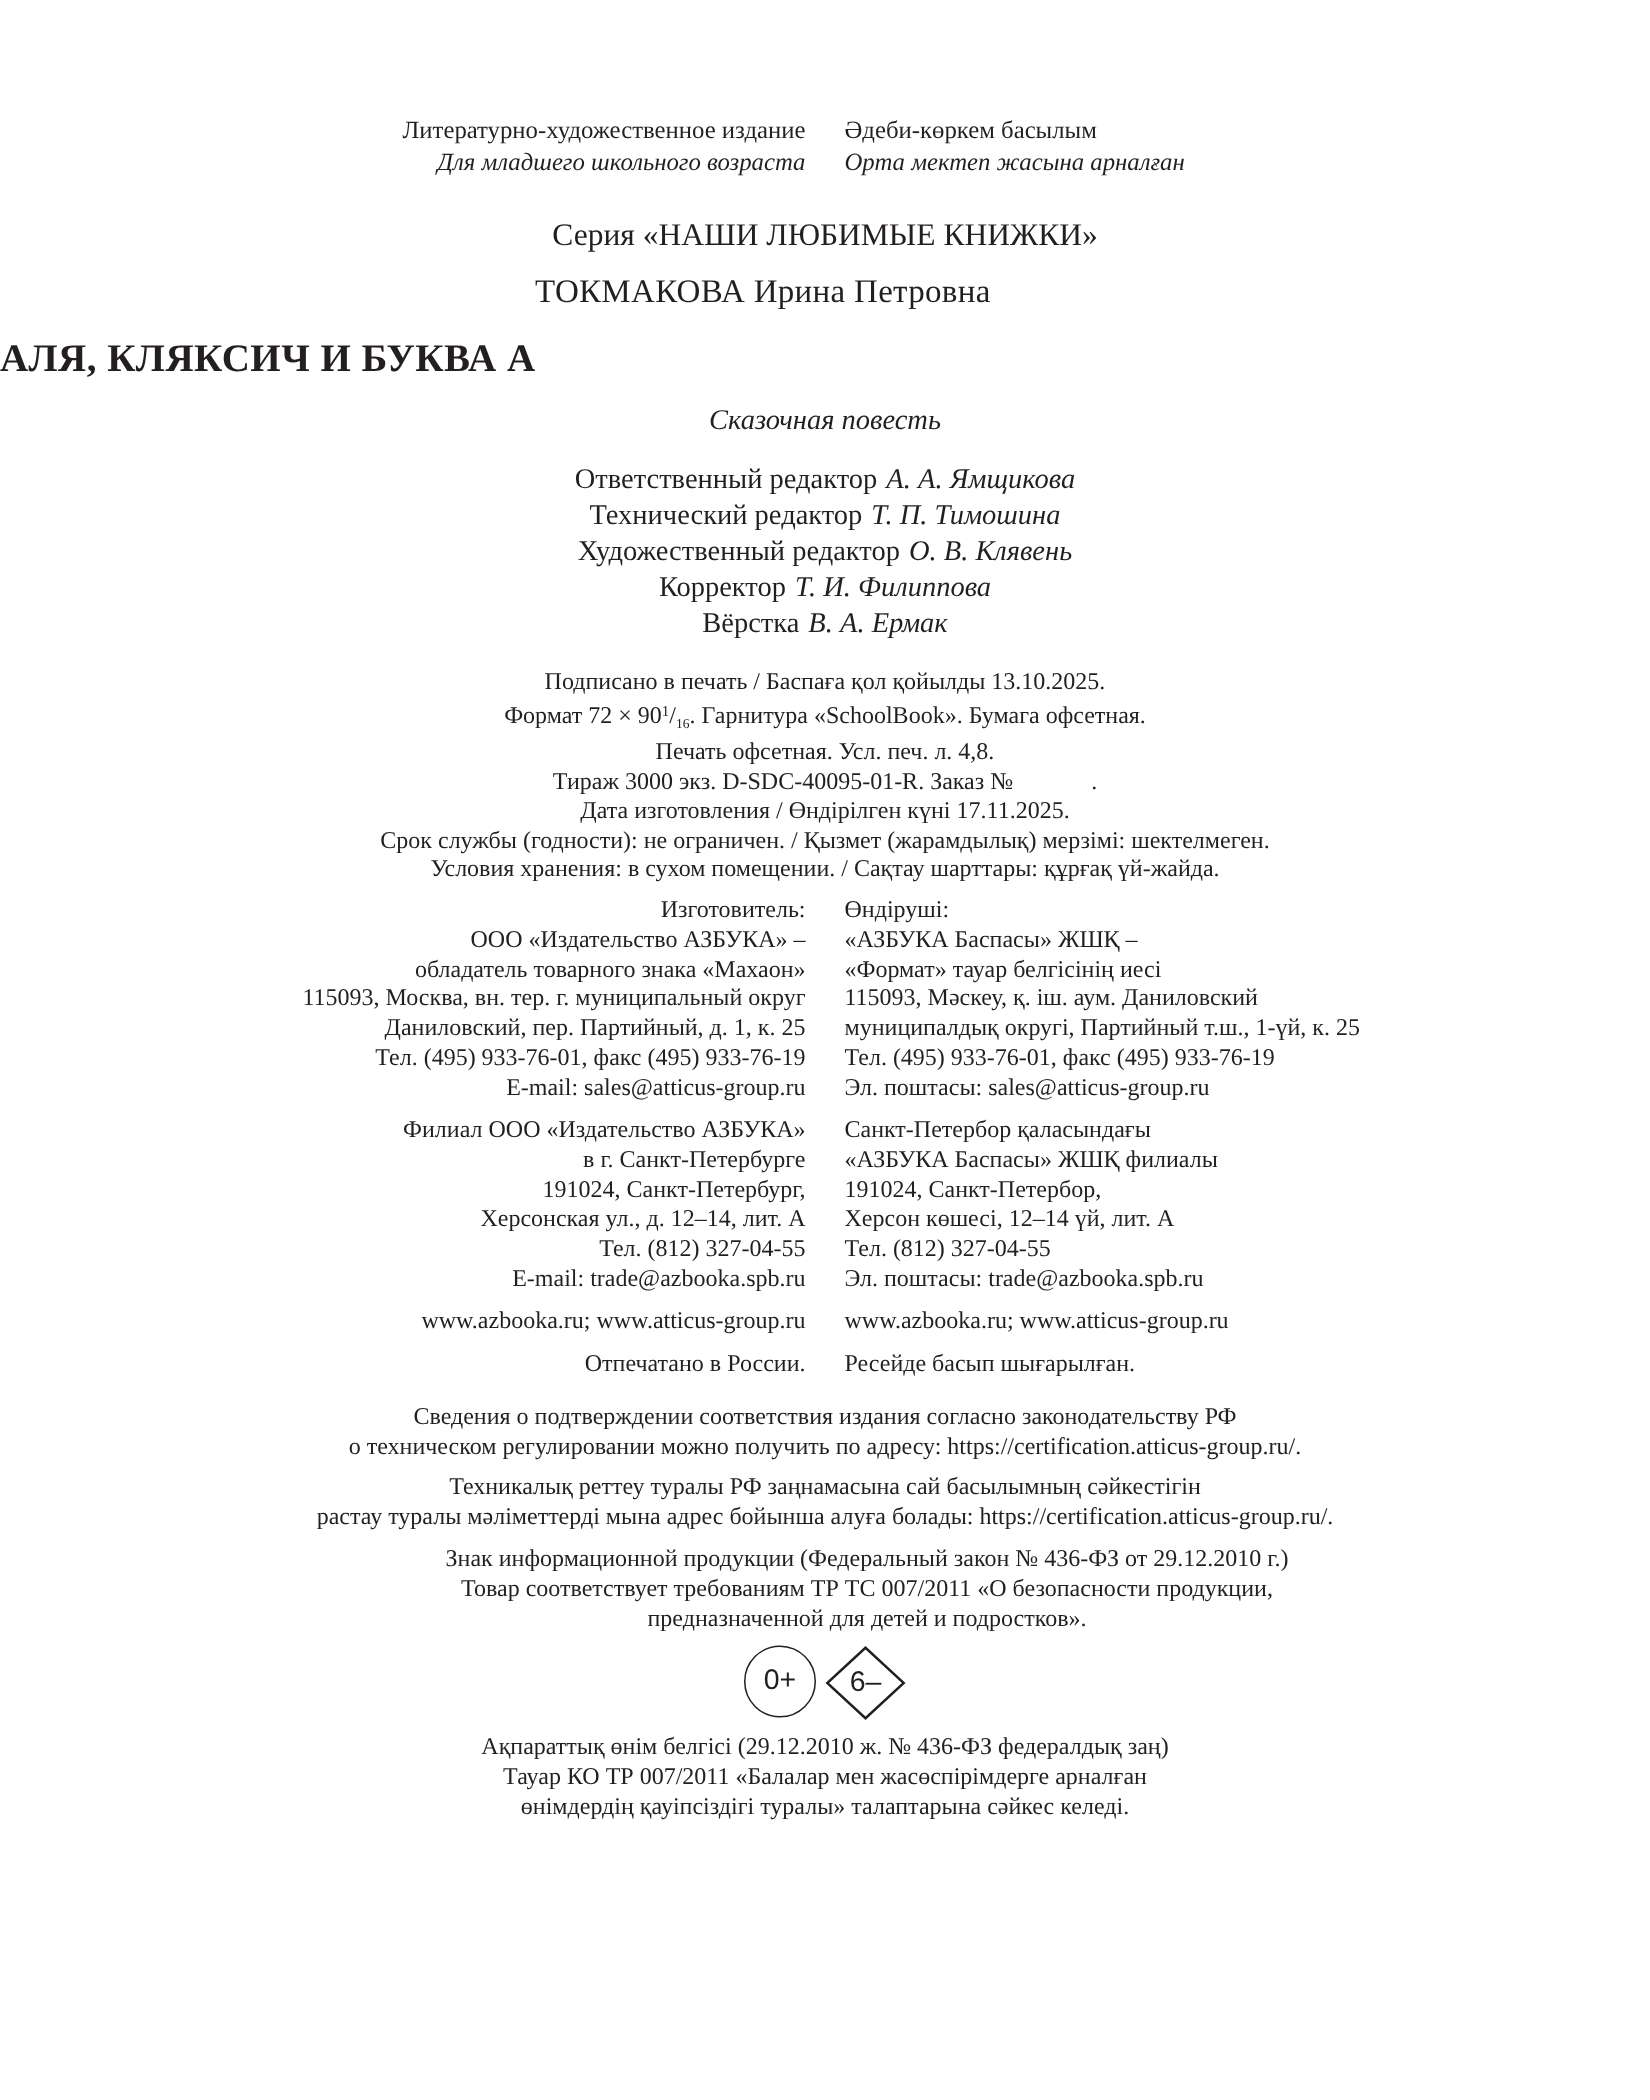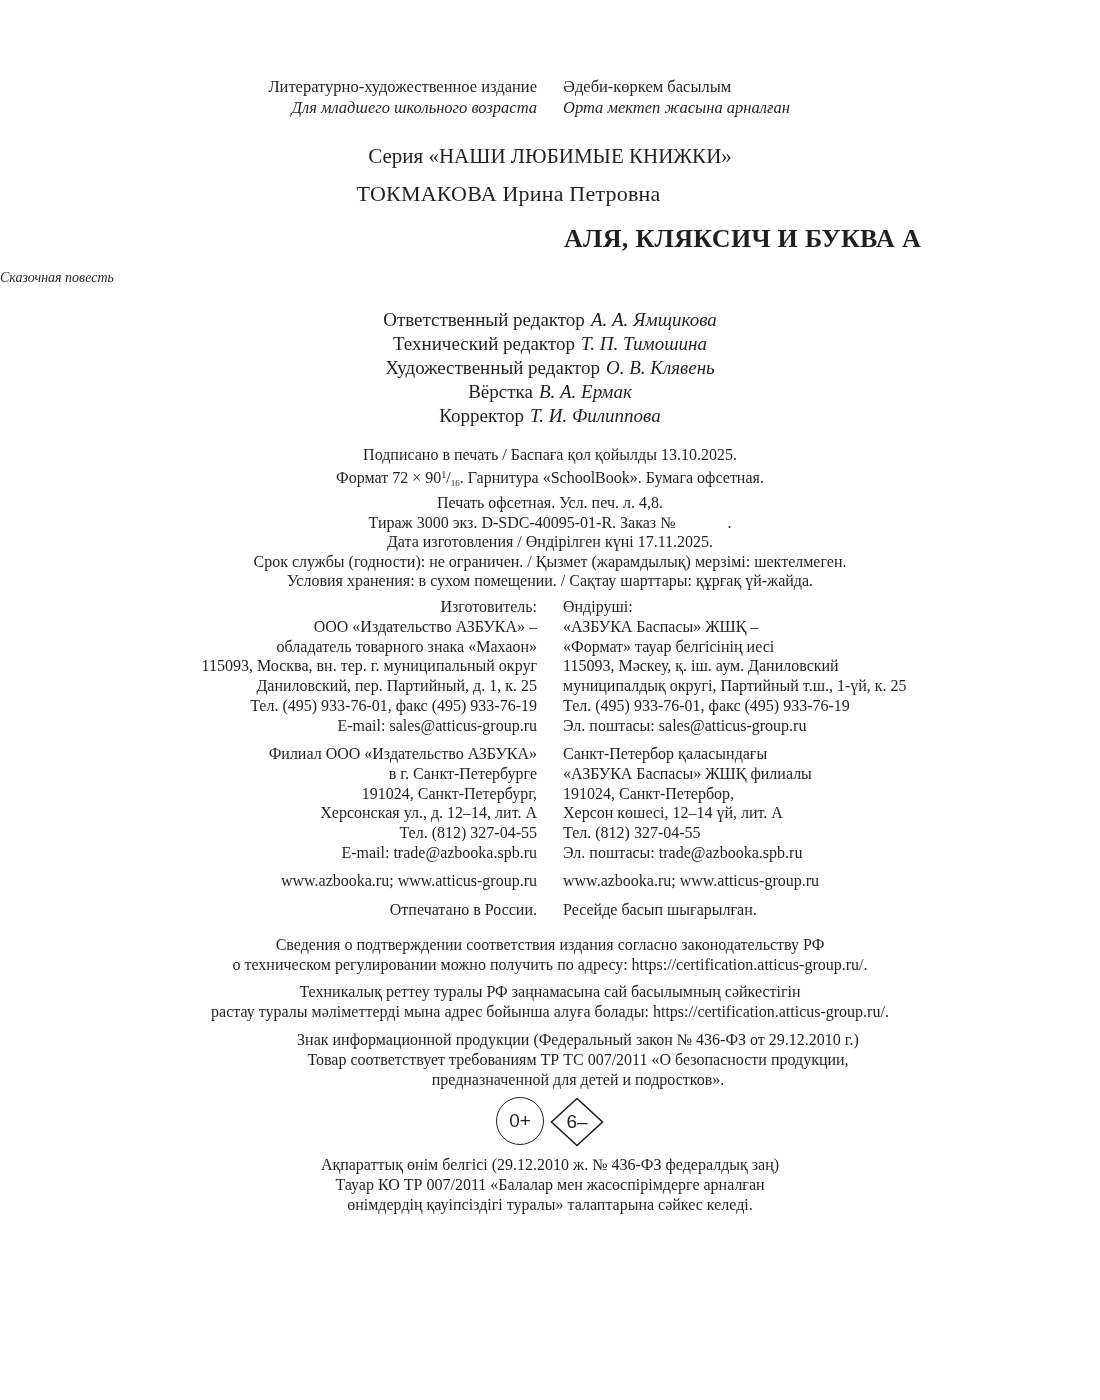--- a/index.html
+++ b/index.html
@@ -11,22 +11,22 @@
   .page { position: absolute; left: 0; top: 0; width: 1100px; height: 1400px; }
 
   
   .hdr { position: absolute; top: 76px; left: 0; width: 1100px; font-size: 16.5px; line-height: 21px; }
   .hdr .l { position: absolute; right: 563px; text-align: right; white-space: nowrap; }
   .hdr .r { position: absolute; left: 563px; text-align: left; white-space: nowrap; }
   .it { font-style: italic; }
 
   .series { position: absolute; top: 144px; width: 1100px; text-align: center; font-size: 21px; }
   .author { position: absolute; top: 181px; width: 1017px; text-align: center; font-size: 22px; letter-spacing: 0.2px; }
-  .title { position: absolute; top: 224px; width: 921px; text-align: right; font-size: 26px; font-weight: bold; letter-spacing: 0.3px; }
-  .subtitle { position: absolute; top: 270px; width: 1100px; text-align: left; font-size: 14px; font-style: italic; }
+  .title { position: absolute; top: 224px; width: 921px; text-align: left; font-size: 26px; font-weight: bold; letter-spacing: 0.3px; }
+  .subtitle { position: absolute; top: 270px; width: 1100px; text-align: center; font-size: 19px; font-style: italic; }
 
   .credits { position: absolute; top: 308px; width: 1100px; text-align: center; font-size: 19px; line-height: 24px; }
   .credits .name { font-style: italic; margin-left: 6px; }
 
   .imprint { position: absolute; top: 445px; width: 1100px; text-align: center; font-size: 16px; line-height: 19.5px; }
   .imprint sup { font-size: 10px; vertical-align: 5px; }
   .imprint sub { font-size: 9px; vertical-align: -3px; }
 
   .cols { position: absolute; left: 0; width: 1100px; font-size: 16px; line-height: 19.8px; }
   .cols .l { position: absolute; right: 563px; text-align: right; white-space: nowrap; }
@@ -67,22 +67,22 @@
 
   <div class="series">Серия «НАШИ ЛЮБИМЫЕ КНИЖКИ»</div>
   <div class="author">ТОКМАКОВА Ирина Петровна</div>
   <div class="title">АЛЯ, КЛЯКСИЧ И БУКВА А</div>
   <div class="subtitle">Сказочная повесть</div>
 
   <div class="credits">
     <div><span>Ответственный редактор</span><span class="name">А. А. Ямщикова</span></div>
     <div><span>Технический редактор</span><span class="name">Т. П. Тимошина</span></div>
     <div><span>Художественный редактор</span><span class="name">О. В. Клявень</span></div>
+    <div><span>Корректор</span><span class="name">Т. И. Филиппова</span></div>
     <div><span>Вёрстка</span><span class="name">В. А. Ермак</span></div>
-    <div><span>Корректор</span><span class="name">Т. И. Филиппова</span></div>
   </div>
 
   <div class="imprint">
     <div>Подписано в печать / Баспаға қол қойылды 13.10.2025.</div>
     <div><span>Формат 72 × 90</span><sup>1</sup><span>/</span><sub>16</sub><span>. Гарнитура «SchoolBook». Бумага офсетная.</span></div>
     <div>Печать офсетная. Усл. печ. л. 4,8.</div>
     <div style="white-space:pre;">Тираж 3000 экз. D-SDC-40095-01-R. Заказ №             .</div>
     <div>Дата изготовления / Өндірілген күні 17.11.2025.</div>
     <div>Срок службы (годности): не ограничен. / Қызмет (жарамдылық) мерзімі: шектелмеген.</div>
     <div>Условия хранения: в сухом помещении. / Сақтау шарттары: құрғақ үй-жайда.</div>

